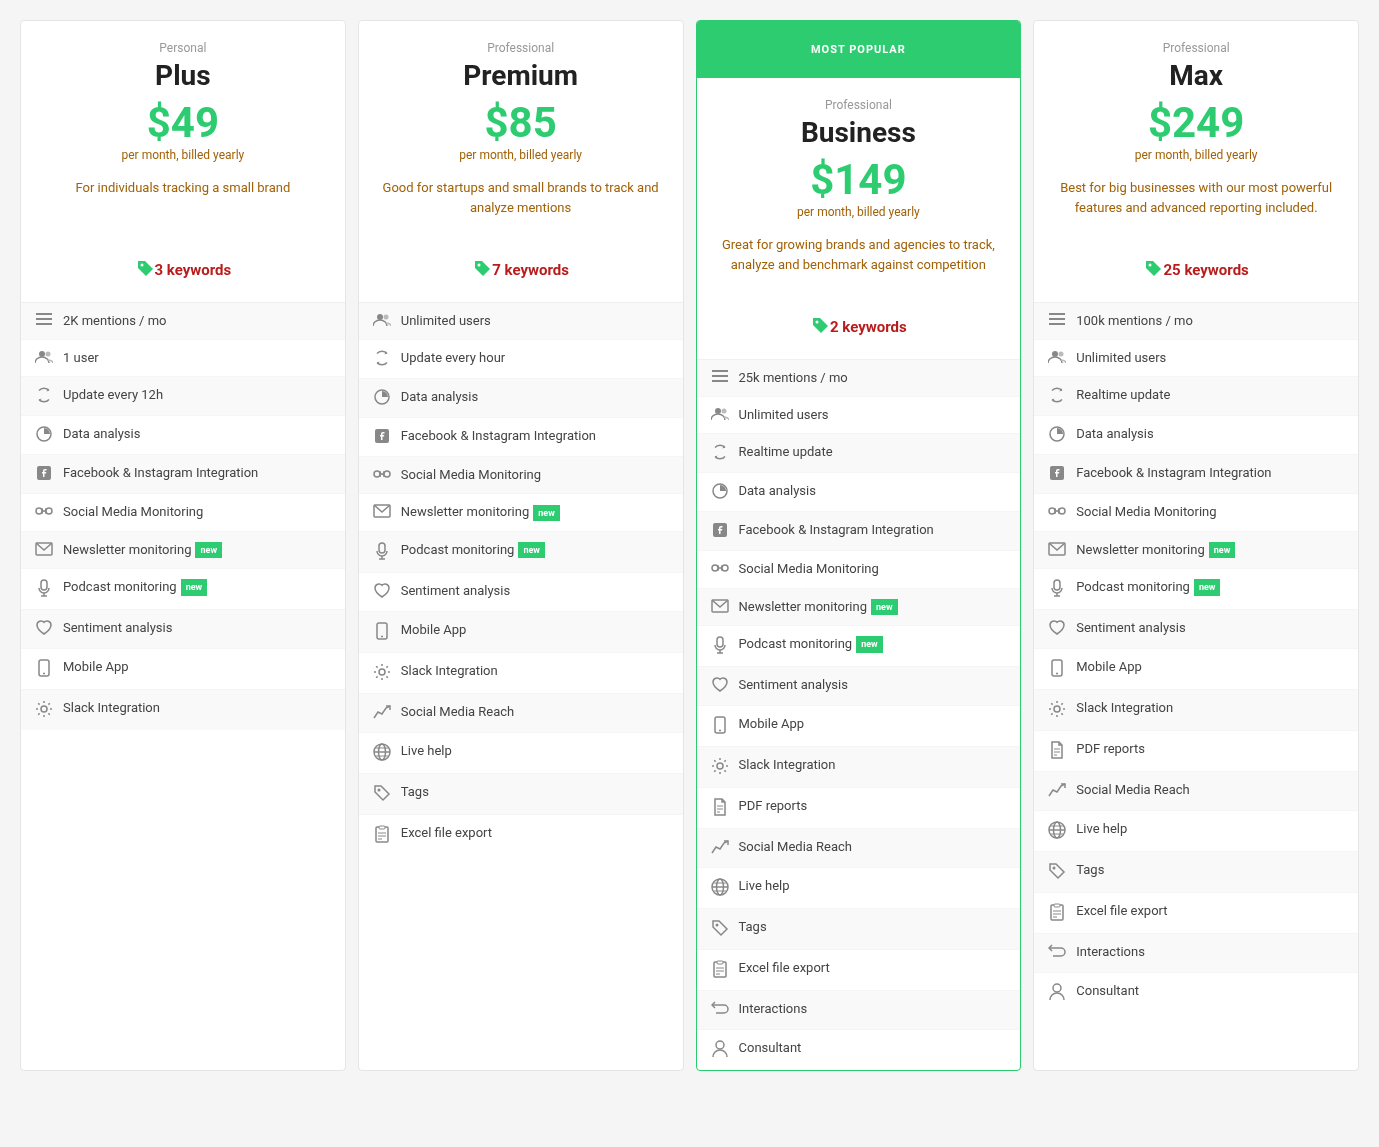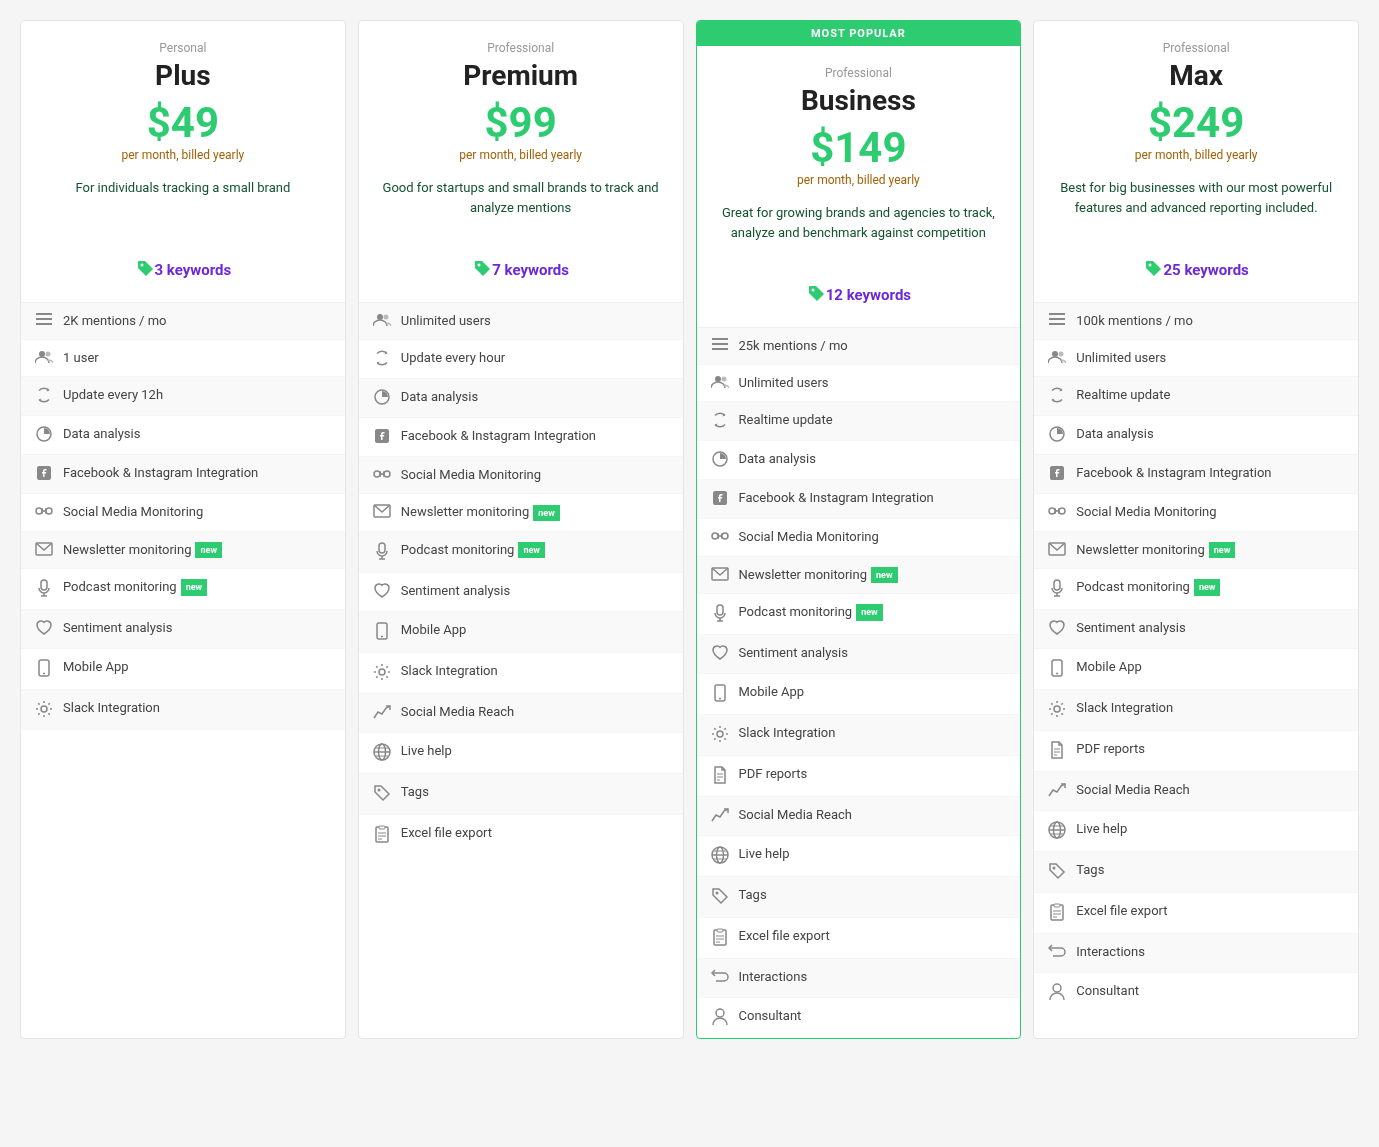--- a/index.html
+++ b/index.html
@@ -27,21 +27,21 @@
       border-color: #2ecc71;
     }
     .most-popular-banner {
       background: #2ecc71;
       color: #fff;
       text-align: center;
       font-size: 11px;
       font-weight: 700;
       letter-spacing: 1px;
       text-transform: uppercase;
-      padding: 6px;
+      padding: 22px;
     }
     .plan-header {
       padding: 20px 16px 16px;
       text-align: center;
       border-bottom: 1px solid #f0f0f0;
     }
     .plan-tier {
       font-size: 12px;
       color: #999;
       margin-bottom: 4px;
@@ -59,33 +59,33 @@
       line-height: 1;
       margin-bottom: 4px;
     }
     .plan-billing {
       font-size: 12px;
       color: #a16207;
       margin-bottom: 16px;
     }
     .plan-description {
       font-size: 13px;
-      color: #14532d;
+      color: #a16207;
       line-height: 1.5;
       margin-bottom: 16px;
       min-height: 60px;
     }
     .keywords-badge {
       display: flex;
       align-items: center;
       justify-content: center;
       gap: 0;
       font-size: 15px;
       font-weight: 700;
-      color: #6d28d9;
+      color: #b91c1c;
       padding: 4px 0 4px;
     }
     .tag-icon {
       color: #2ecc71;
       font-size: 18px;
     }
     .features-list {
       padding: 0;
       list-style: none;
     }
@@ -237,21 +237,21 @@
             </svg></span>
       <span class="feature-text">Slack Integration</span>
     </li>
     </ul>
   </div>
     <div class="plan-card">
 
     <div class="plan-header">
       <div class="plan-tier">Professional</div>
       <div class="plan-name">Premium</div>
-      <div class="plan-price">$99</div>
+      <div class="plan-price">$85</div>
       <div class="plan-billing">per month, billed yearly</div>
       <div class="plan-description">Good for startups and small brands to track and analyze mentions</div>
       <div class="keywords-badge">
         <span class="tag-icon">
           <svg width="20" height="20" viewBox="0 0 20 20" fill="none" xmlns="http://www.w3.org/2000/svg">
             <path d="M3 3h7l8 8-7 7-8-8V3z" fill="#2ecc71"></path>
             <circle cx="7" cy="7" r="1.5" fill="white"></circle>
           </svg>
         </span>
         <span>7 keywords</span>
@@ -379,21 +379,21 @@
       <div class="plan-price">$149</div>
       <div class="plan-billing">per month, billed yearly</div>
       <div class="plan-description">Great for growing brands and agencies to track, analyze and benchmark against competition</div>
       <div class="keywords-badge">
         <span class="tag-icon">
           <svg width="20" height="20" viewBox="0 0 20 20" fill="none" xmlns="http://www.w3.org/2000/svg">
             <path d="M3 3h7l8 8-7 7-8-8V3z" fill="#2ecc71"></path>
             <circle cx="7" cy="7" r="1.5" fill="white"></circle>
           </svg>
         </span>
-        <span>12 keywords</span>
+        <span>2 keywords</span>
       </div>
     </div>
     <ul class="features-list">
       <li class="feature-item">
       <span class="feature-icon"><svg width="16" height="14" viewBox="0 0 16 14" fill="none" xmlns="http://www.w3.org/2000/svg">
               <rect y="0" width="16" height="2" fill="#888"></rect>
               <rect y="5" width="16" height="2" fill="#888"></rect>
               <rect y="10" width="16" height="2" fill="#888"></rect>
               <rect y="0" width="3" height="2" fill="#888"></rect>
             </svg></span>

